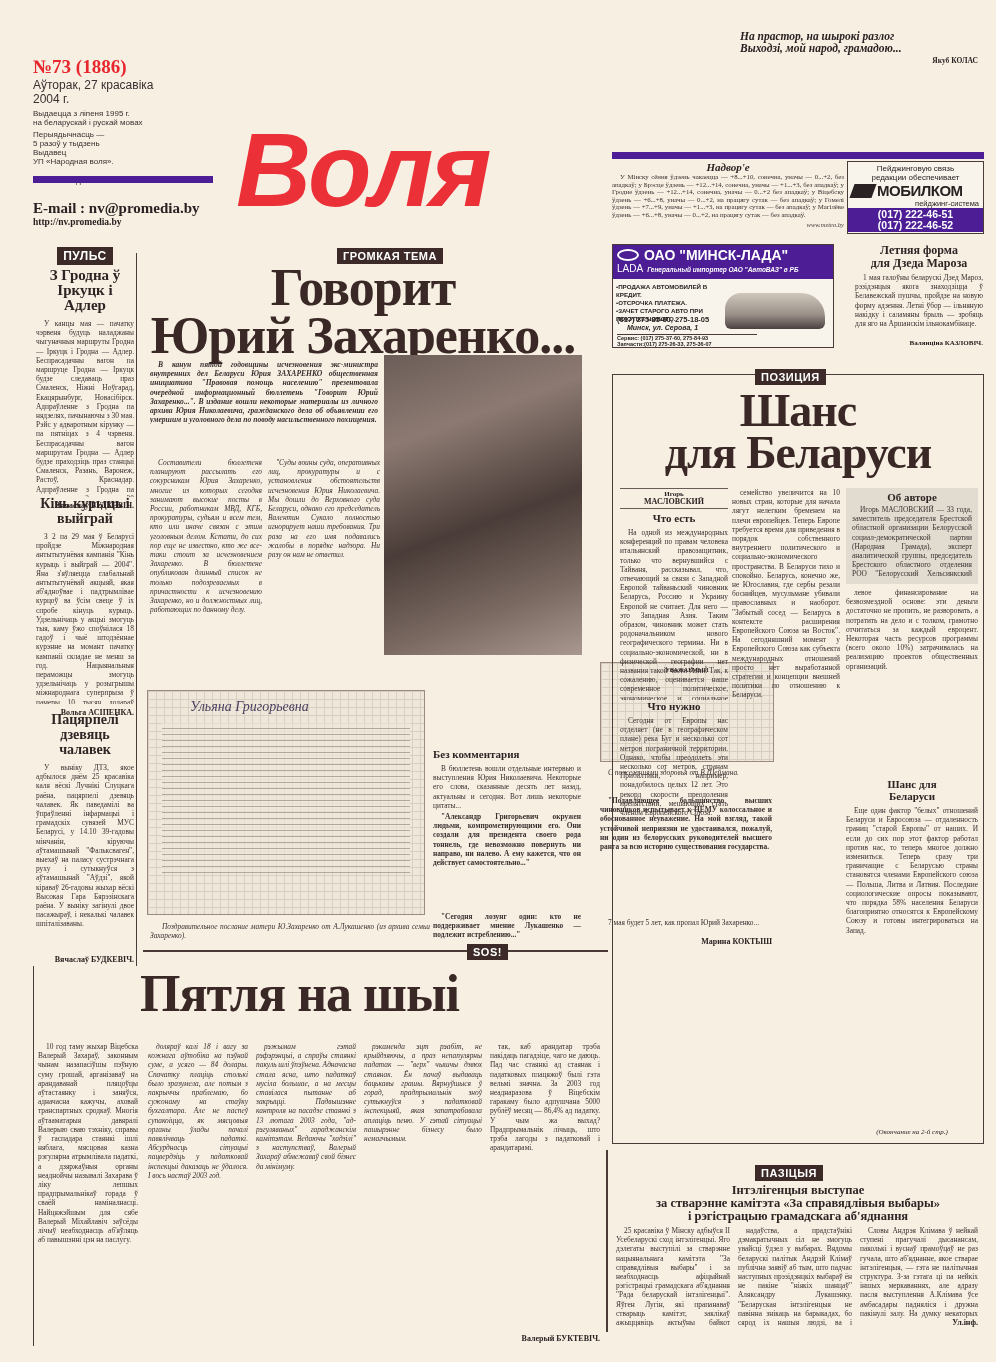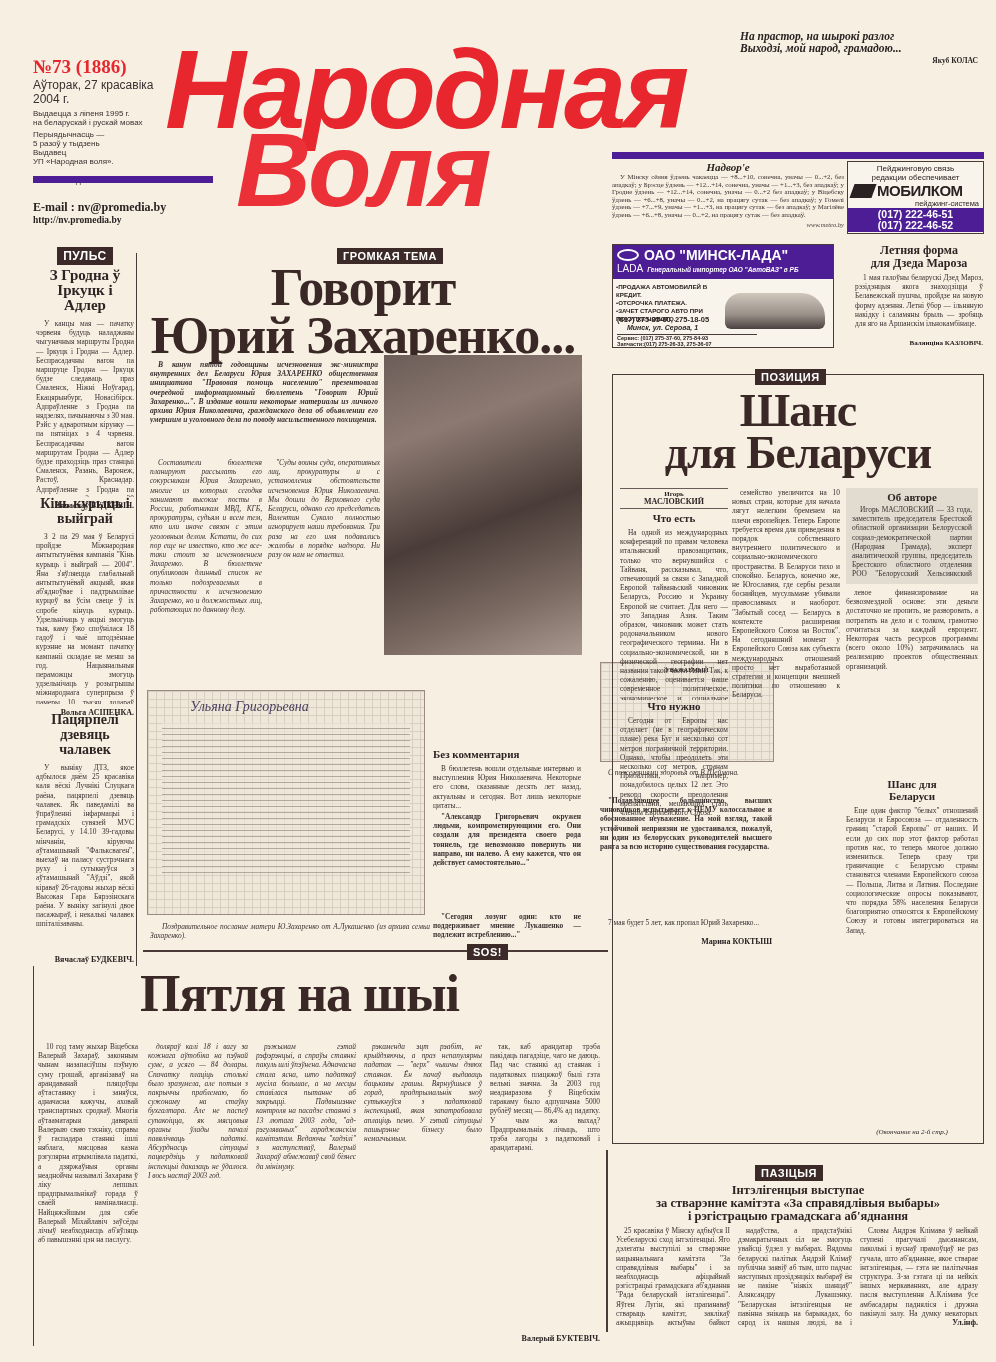--- a/index.html
+++ b/index.html
@@ -84,25 +84,24 @@
     <div class="ad-text" style="font-size:8px;color:#3a3030;margin-top:3px;">Выдаецца з ліпеня 1995 г.</div>
     <div class="ad-text" style="font-size:8px;color:#3a3030;">на беларускай і рускай мовах</div>
     <div class="ad-text" style="font-size:8px;color:#3a3030;margin-top:3px;">Перыядычнасць —</div>
     <div class="ad-text" style="font-size:8px;color:#3a3030;">5 разоў у тыдзень</div>
     <div class="ad-text" style="font-size:8px;color:#3a3030;margin-top:0;">Выдавец</div>
     <div class="ad-text" style="font-size:8px;color:#3a3030;">УП «Народная воля».</div>
     <div class="ad-text" style="font-size:8px;color:#3a3030;margin-top:10px;">Кошт свабодны.</div>
   </div>
   <div class="abs dark-bar" style="left:33px;top:176px;width:180px;height:7px;"></div>
   <div class="abs" style="left:33px;top:200px;">
-    <div style="font-weight:bold;font-size:12px;color:#2a2222;">E-mail : nv@promedia.by</div>
+    <div style="font-weight:bold;font-size:15px;color:#2a2222;">E-mail : nv@promedia.by</div>
     <div style="font-weight:bold;font-size:9.5px;color:#2a2222;">http://nv.promedia.by</div>
   </div>
 
-  <div class="abs masthead-title" style="left:165px;top:34px;font-size:112px;">Народная</div>
   <div class="abs masthead-title" style="left:236px;top:118px;font-size:104px;color:#ec3038;">Воля</div>
 
   <div class="abs" style="left:740px;top:30px;width:240px;">
     <div style="font-style:italic;font-weight:bold;font-size:11.5px;line-height:12px;">На прастор, на шырокі разлог</div>
     <div style="font-style:italic;font-weight:bold;font-size:11.5px;line-height:12px;">Выходзі, мой народ, грамадою...</div>
     <div style="text-align:right;font-weight:bold;font-size:7.5px;margin-top:2px;padding-right:2px;">Якуб КОЛАС</div>
   </div>
 
   <div class="abs dark-bar" style="left:612px;top:152px;width:372px;height:7px;"></div>
 </div>

